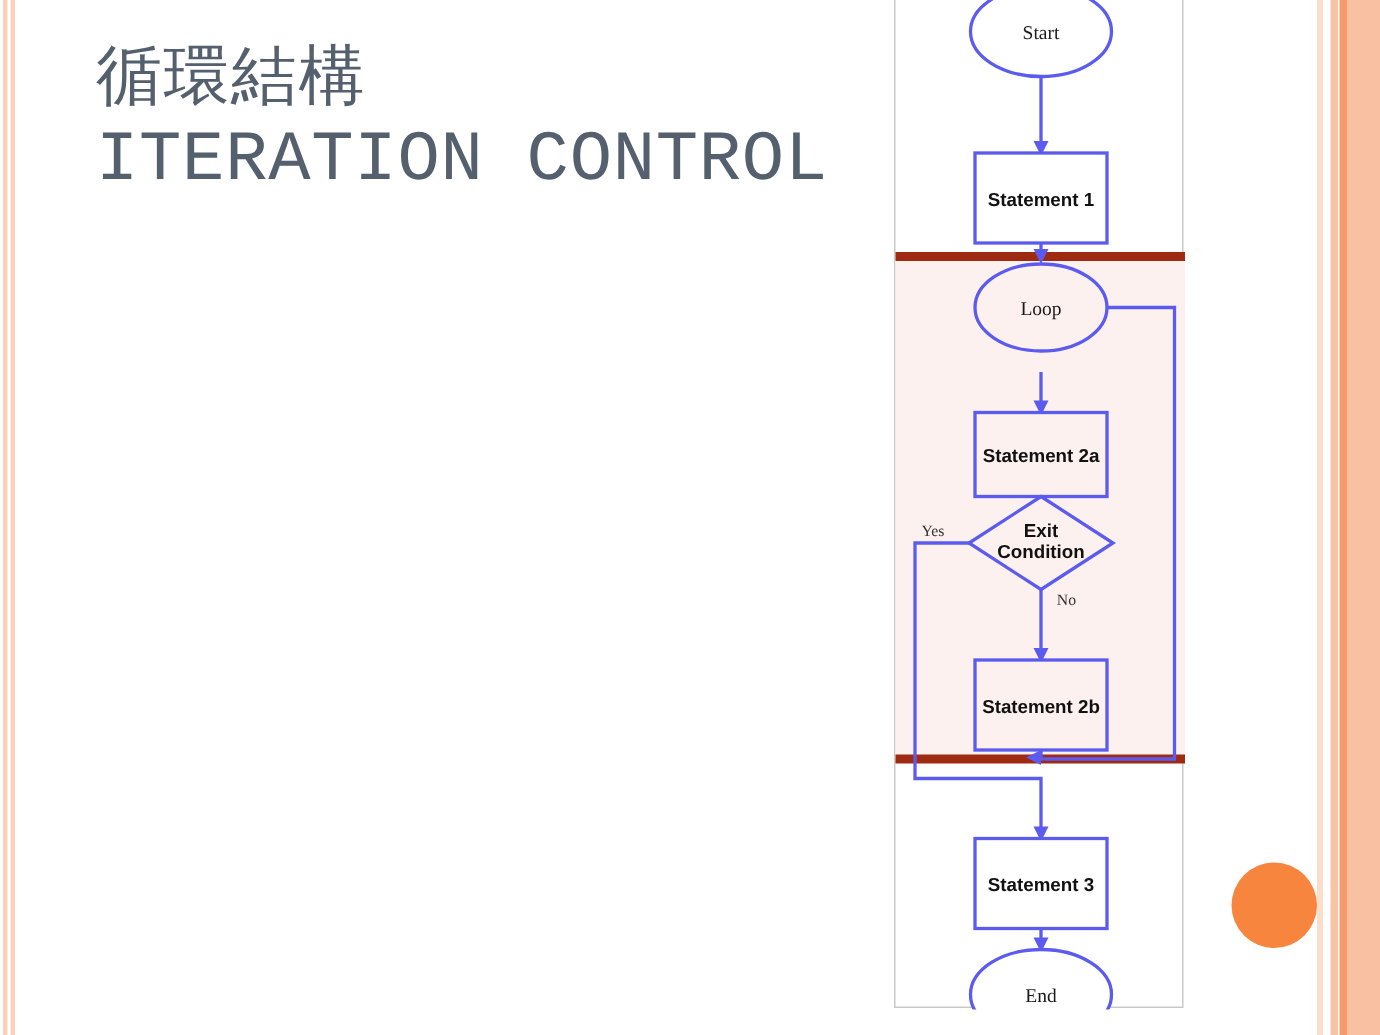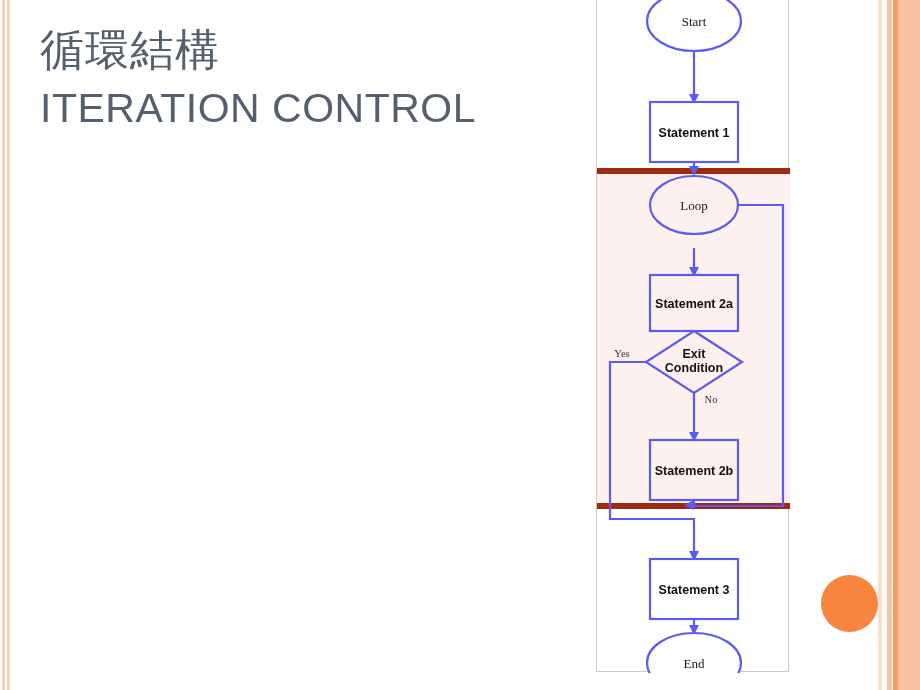--- a/index.html
+++ b/index.html
@@ -33,35 +33,35 @@
 
   
   .accent-circle {
     position: absolute;
     border-radius: 50%;
   }
 
   
   .title-block {
     position: absolute;
-    left: 40px;
+    left: 64px;
     top: 24px;
     width: 560px;
   }
   .title-cn {
     font-family: "Liberation Serif", "DejaVu Serif", serif;
     font-size: 44px;
     line-height: 54px;
     color: #55606e;
     letter-spacing: 1px;
     white-space: nowrap;
   }
   .title-en {
-    font-family: Liberation Sans, sans-serif;
-    font-size: 41px;
+    font-family: Liberation Mono, monospace;
+    font-size: 47px;
     line-height: 52px;
     color: #55606e;
     letter-spacing: 0.5px;
     white-space: nowrap;
     margin-top: 4px;
   }
 
   
   .chart-frame {
     position: absolute;

